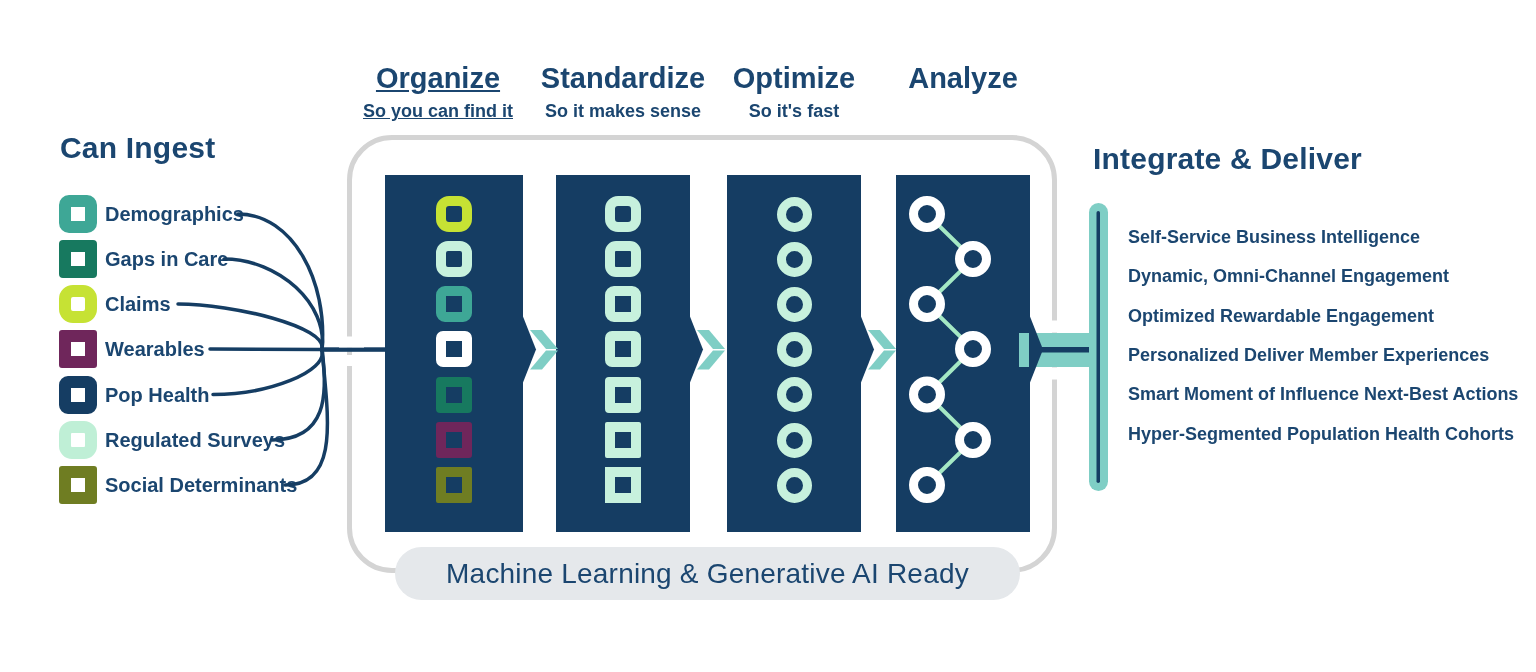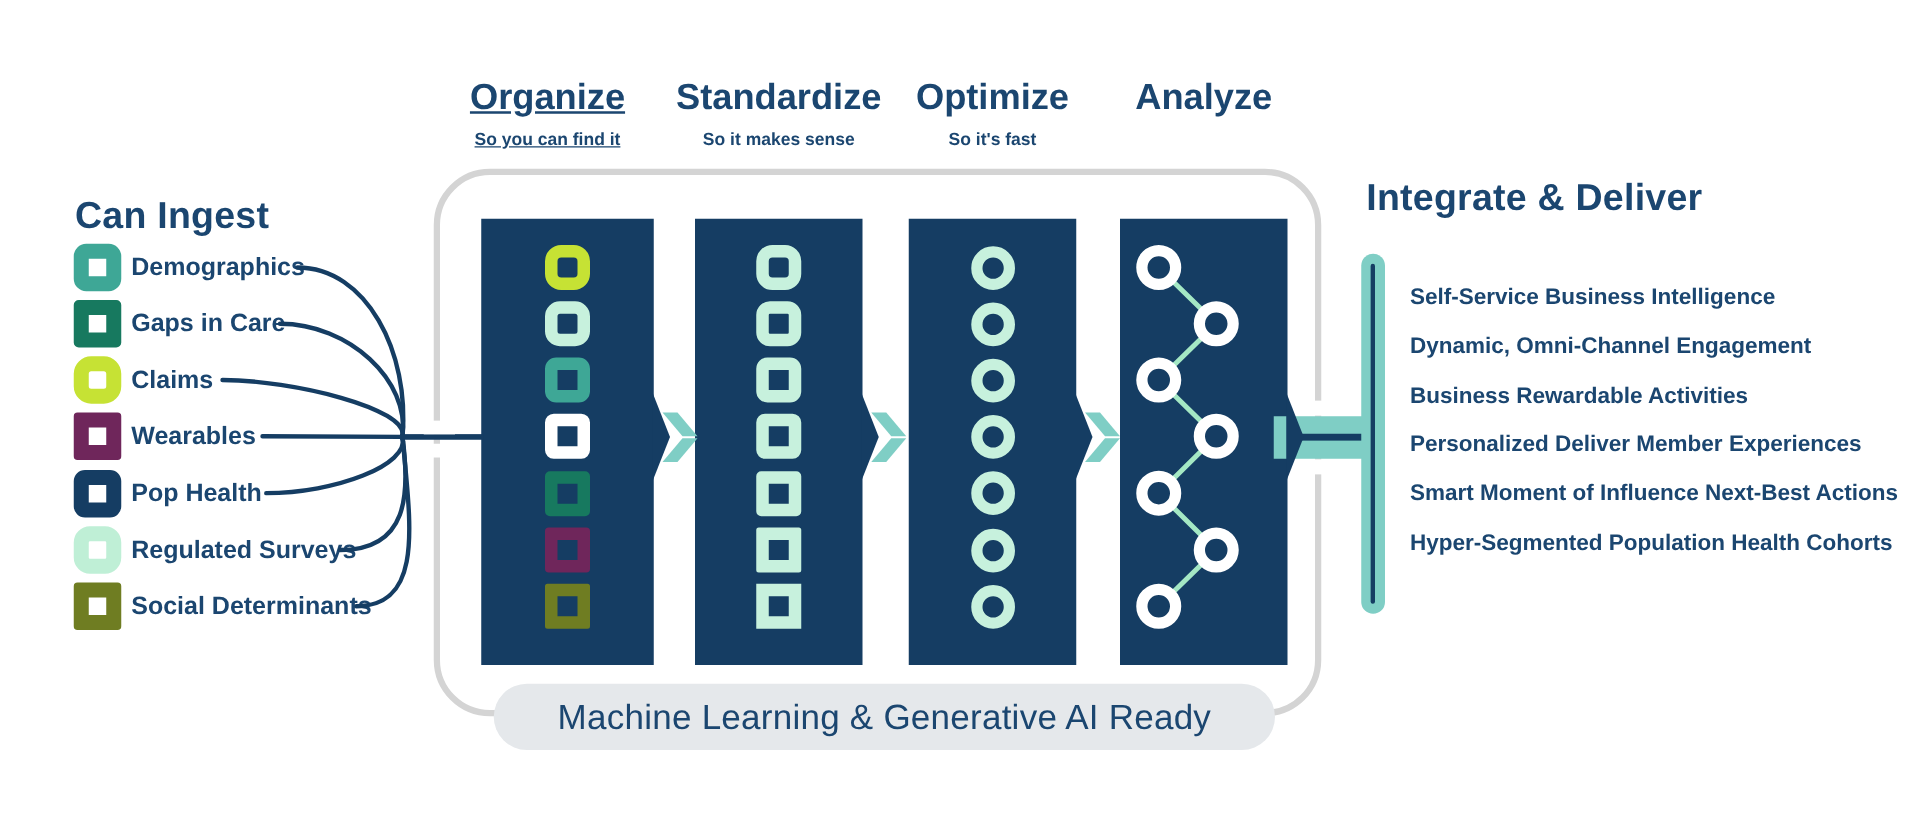--- a/index.html
+++ b/index.html
@@ -9,21 +9,21 @@
   html,body{margin:0;padding:0;background:#fff;}
   #canvas{
     position:relative;width:1536px;height:672px;background:#fff;overflow:hidden;
     font-family:"Liberation Sans",sans-serif;color:var(--text);
   }
   
   .big-h{position:absolute;font-size:30px;font-weight:700;color:var(--text);letter-spacing:.2px;white-space:nowrap;}
   
   .stage-h{position:absolute;width:240px;text-align:center;top:60px;}
   .stage-h .t{font-size:29px;font-weight:700;line-height:36px;color:var(--text);}
-  .stage-h .s{font-size:14px;font-weight:600;line-height:20px;margin-top:5px;color:var(--text);}
+  .stage-h .s{font-size:18px;font-weight:600;line-height:20px;margin-top:5px;color:var(--text);}
   
   .ing-row{position:absolute;left:0;height:38px;}
   .ing-sq{position:absolute;left:59px;width:38px;height:38px;box-sizing:border-box;border-style:solid;border-width:12px;background:transparent;}
   .ing-label{position:absolute;left:105px;font-size:20px;font-weight:600;line-height:26px;color:var(--text);white-space:nowrap;}
   
   .panel{position:absolute;top:175px;height:357px;background:var(--navy);}
   .sq-icon{position:absolute;width:36px;height:36px;box-sizing:border-box;border-style:solid;border-width:10px;background:transparent;}
   .ring-icon{position:absolute;width:35px;height:35px;box-sizing:border-box;border:9px solid var(--mint);border-radius:50%;background:transparent;}
   
   #deliver-list{position:absolute;left:1128px;top:218px;}
@@ -36,21 +36,21 @@
   #flow-svg{position:absolute;left:0;top:0;z-index:6;pointer-events:none;}
   .zz-svg{position:absolute;left:0;top:0;}
 </style>
 </head>
 <body>
 
 <div id="canvas">
 
   <div id="container-outline"></div>
 
-  <div class="big-h" style="left:60px;top:156px;">Can Ingest</div>
+  <div class="big-h" style="left:60px;top:131px;">Can Ingest</div>
   <div id="ingest-list">
       <div class="ing-row" style="top: 195px;">
         <div class="ing-sq" style="border-color: rgb(62, 167, 150); border-radius: 10px; top: 0px;"></div>
         <div class="ing-label" style="top: 6px;">Demographics</div>
       </div>
       <div class="ing-row" style="top: 240px;">
         <div class="ing-sq" style="border-color: rgb(23, 121, 95); border-radius: 4px; top: 0px;"></div>
         <div class="ing-label" style="top: 6px;">Gaps in Care</div>
       </div>
       <div class="ing-row" style="top: 285px;">
@@ -131,21 +131,21 @@
           <circle cx="77" cy="265" r="13.5" fill="#153D63" stroke="#FFFFFF" stroke-width="9"></circle>
           <circle cx="31" cy="310" r="13.5" fill="#153D63" stroke="#FFFFFF" stroke-width="9"></circle>
         </svg>
       </div>
     </div>
 
   <div class="big-h" style="left:1093px;top:142px;">Integrate &amp; Deliver</div>
   <div id="deliver-list">
       <div class="del-item">Self-Service Business Intelligence</div>
       <div class="del-item">Dynamic, Omni-Channel Engagement</div>
-      <div class="del-item">Business Rewardable Activities</div>
+      <div class="del-item">Optimized Rewardable Engagement</div>
       <div class="del-item">Personalized Deliver Member Experiences</div>
       <div class="del-item">Smart Moment of Influence Next-Best Actions</div>
       <div class="del-item">Hyper-Segmented Population Health Cohorts</div>
     </div>
 
   <svg id="flow-svg" width="1536" height="672" viewBox="0 0 1536 672">
       <path d="M238,214 C293,214 328,281.75 322,349.5" fill="none" stroke="#153D63" stroke-width="3.5" stroke-linecap="round"></path>
       <path d="M224,259 C279,259 328,304.25 322,349.5" fill="none" stroke="#153D63" stroke-width="3.5" stroke-linecap="round"></path>
       <path d="M178,304 C233,304 328,326.75 322,349.5" fill="none" stroke="#153D63" stroke-width="3.5" stroke-linecap="round"></path>
       <path d="M210,349 L322,349.5" fill="none" stroke="#153D63" stroke-width="3.5" stroke-linecap="round"></path>

